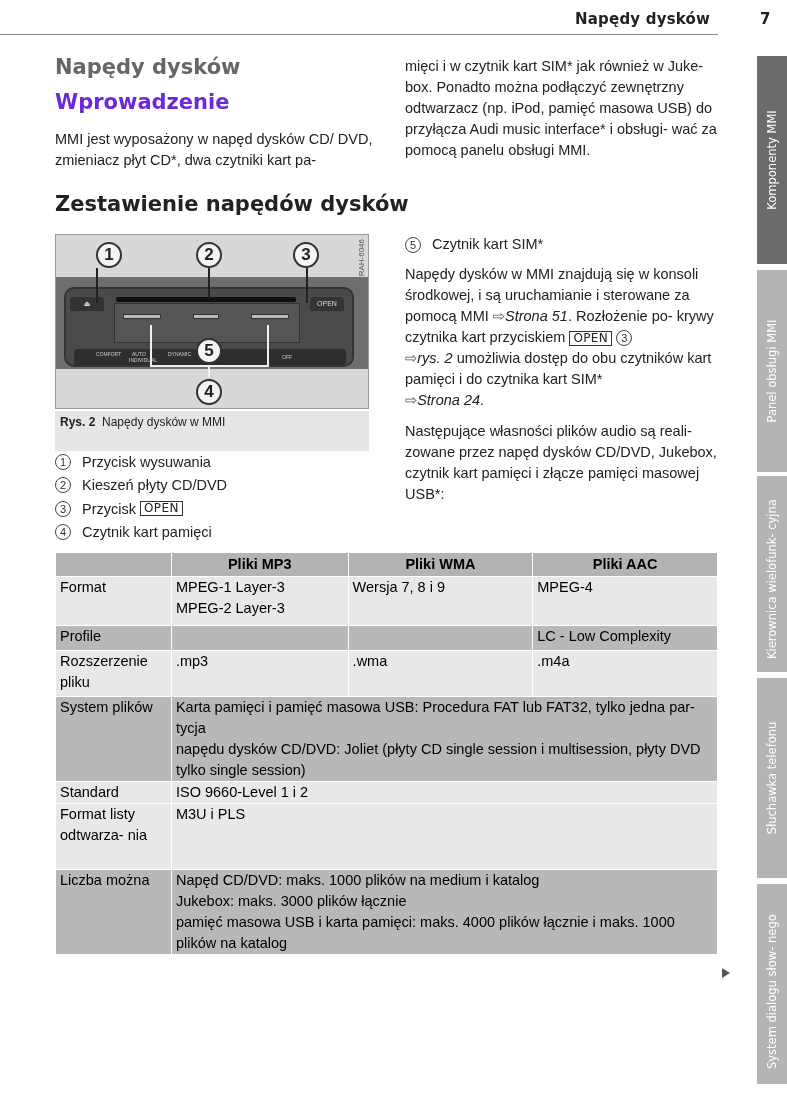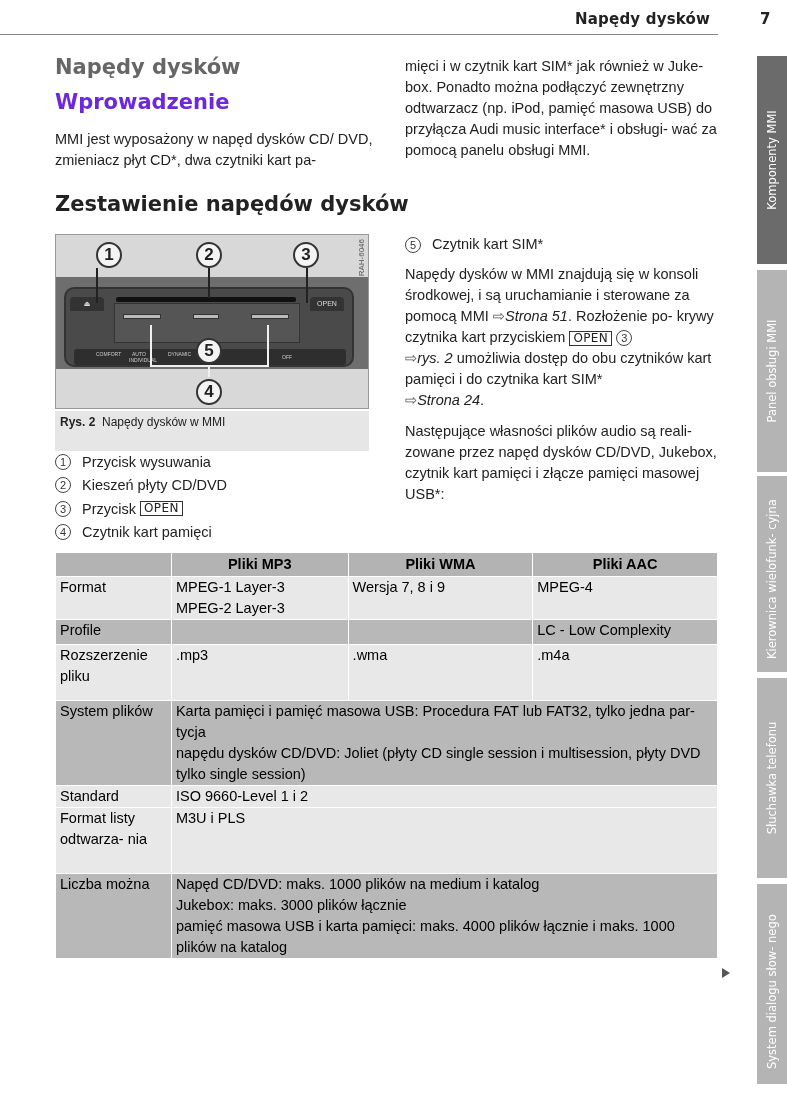--- a/index.html
+++ b/index.html
@@ -146,34 +146,34 @@
       <col class="c2">
       <col class="c3">
     </colgroup>
   <tbody>
       <tr>
     <th></th>
     <th>Pliki MP3</th>
     <th>Pliki WMA</th>
     <th>Pliki AAC</th>
   </tr>
-  <tr class="light" style="height:43px;">
+  <tr class="light" style="height:49px;">
     <td class="lbl">Format</td>
     <td class="val" style="white-space:pre-line;">MPEG-1 Layer-3
 MPEG-2 Layer-3</td>
     <td class="val">Wersja 7, 8 i 9</td>
     <td class="val">MPEG-4</td>
   </tr>
   <tr class="dark" style="height:25px;">
     <td class="lbl">Profile</td>
     <td class="val"></td>
     <td class="val"></td>
     <td class="val">LC - Low Complexity</td>
   </tr>
-  <tr class="light" style="height:56px;margin-top:22px;">
+  <tr class="light" style="height:46px;margin-top:22px;">
     <td class="lbl">Rozszerzenie pliku</td>
     <td class="val">.mp3</td>
     <td class="val">.wma</td>
     <td class="val">.m4a</td>
   </tr>
   <tr class="dark">
     <td class="lbl">System plików</td>
     <td class="val" colspan="3" style="white-space:pre-line;">Karta pamięci i pamięć masowa USB: Procedura FAT lub FAT32, tylko jedna par- tycja
 napędu dysków CD/DVD: Joliet (płyty CD single session i multisession, płyty DVD tylko single session)</td>
   </tr>

